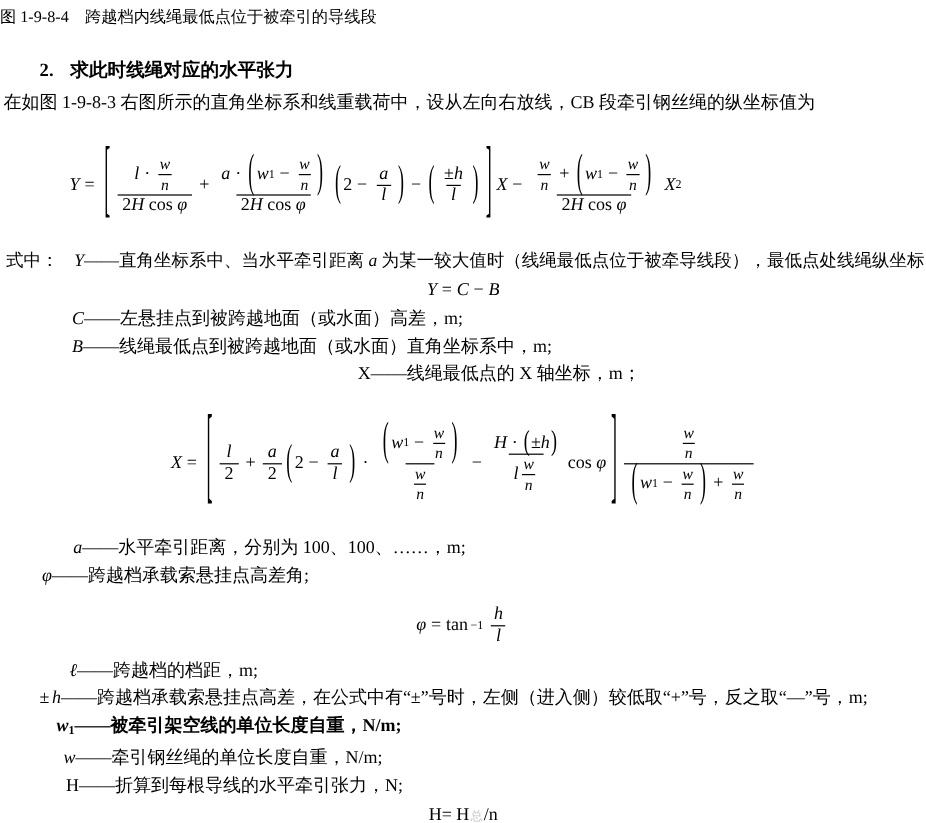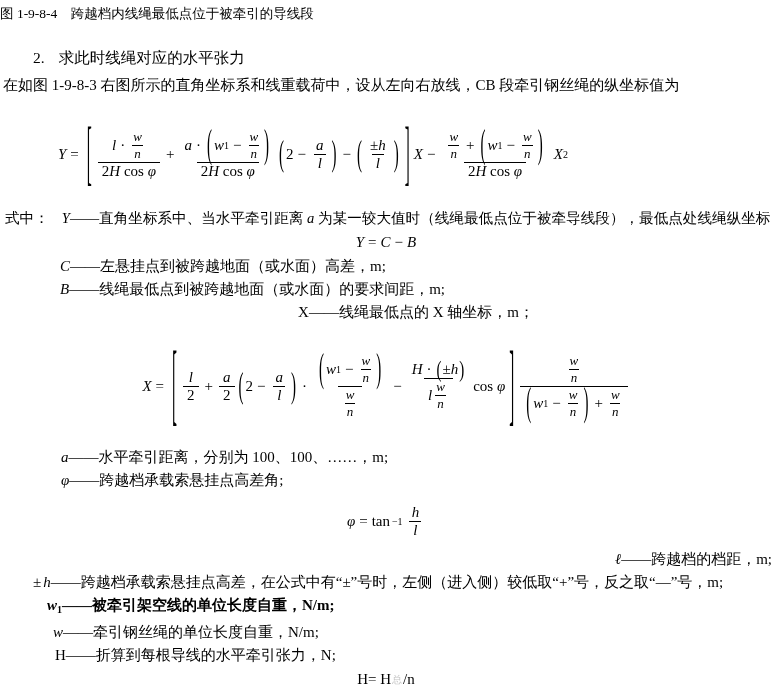--- a/index.html
+++ b/index.html
@@ -3,21 +3,21 @@
 <meta charset="utf-8">
 <style>
   html,body{margin:0;padding:0;background:#fff;}
   body{
     width:772px;height:686px;overflow:hidden;color:#000;
     font-family:"Liberation Serif","DejaVu Serif",serif;
     font-size:15px;
   }
   .caption{ text-align:left; padding-top:5px; font-size:13.5px; }
   .heading{
-    margin:25px 0 0 33px; font-weight:normal; font-size:15.5px;
+    margin:25px 0 0 33px; font-weight:bold; font-size:15.5px;
     font-family:"Liberation Sans","DejaVu Sans",sans-serif;
   }
   .heading .h-num{ margin-right:14px; font-family:"Liberation Serif",serif; }
   .intro{ margin:7px 0 0 3px; white-space:nowrap; }
 
   
   .mi{ font-style:italic; }
   .mn,.mo{ font-style:normal; }
   .mo.sp{ margin:0 4px; }
   .formula{ display:flex; align-items:center; width:fit-content; }
@@ -166,21 +166,21 @@
   <span class="mo sp">=</span>
   <span class="mi">C</span>
   <span class="mo sp">−</span>
   <span class="mi">B</span>
 </div>
 
 <div class="def-line" style="margin-left:60px;">
   <span class="mi">C</span><span class="dash">——</span><span>左悬挂点到被跨越地面（或水面）高差，m;</span>
 </div>
 <div class="def-line" style="margin-left:60px;">
-  <span class="mi">B</span><span class="dash">——</span><span>线绳最低点到被跨越地面（或水面）的要求间距，m;</span>
+  <span class="mi">B</span><span class="dash">——</span><span>线绳最低点到被跨越地面（或水面）直角坐标系中，m;</span>
 </div>
 <div class="def-line" style="margin-left:60px;text-align:center;">
   <span class="mn">X</span><span class="dash">——</span><span>线绳最低点的 X 轴坐标，m；</span>
 </div>
 
 <div class="formula" style="margin:12px auto 10px auto; min-height:100px; justify-content:center;">
   <span class="mi">X</span>
   <span class="mo sp">=</span>
   <span class="stretch br60">[</span>
   <span class="frac">
@@ -298,40 +298,40 @@
             <span class="mi">n</span>
           </span>
         </span>
     </span>
   </span>
 </div>
 
 <div class="def-line" style="margin-left:61px;">
   <span class="mi">a</span><span class="dash">——</span><span>水平牵引距离，分别为 100、100、……，m;</span>
 </div>
-<div class="def-line" style="margin-left:61px;">
+<div class="def-line" style="margin-left:35px;">
   <span class="mi">φ</span><span class="dash">——</span><span>跨越档承载索悬挂点高差角;</span>
 </div>
 
 <div class="formula center" style="margin:10px auto 8px auto; min-height:38px;">
   <span class="mi">φ</span>
   <span class="mo sp">=</span>
   <span class="mn">tan</span>
   <sup class="sup" style="margin:0 3px 0 2px">−1</sup>
   <span class="frac">
       <span class="num">
         <span class="mi">h</span>
       </span>
       <span class="den">
         <span class="mi">l</span>
       </span>
     </span>
 </div>
 
-<div class="def-line" style="margin-left:58px;text-align:right;">
+<div class="def-line" style="margin-left:58px;">
   <span class="mi">ℓ</span><span class="dash">——</span><span>跨越档的档距，m;</span>
 </div>
 <div class="def-line" style="margin-left:33px;">
   <span class="mo">±</span><span class="mi" style="margin-left:2px">h</span><span class="dash">——</span><span>跨越档承载索悬挂点高差，在公式中有“±”号时，左侧（进入侧）较低取“+”号，反之取“—”号，m;</span>
 </div>
 <div class="def-line" style="margin-left:47px;font-weight:bold;">
   <span class="mi">w</span><sub class="sub">1</sub><span class="dash">——</span><span>被牵引架空线的单位长度自重，N/m;</span>
 </div>
 <div class="def-line" style="margin-left:53px;">
   <span class="mi">w</span><span class="dash">——</span><span>牵引钢丝绳的单位长度自重，N/m;</span>

